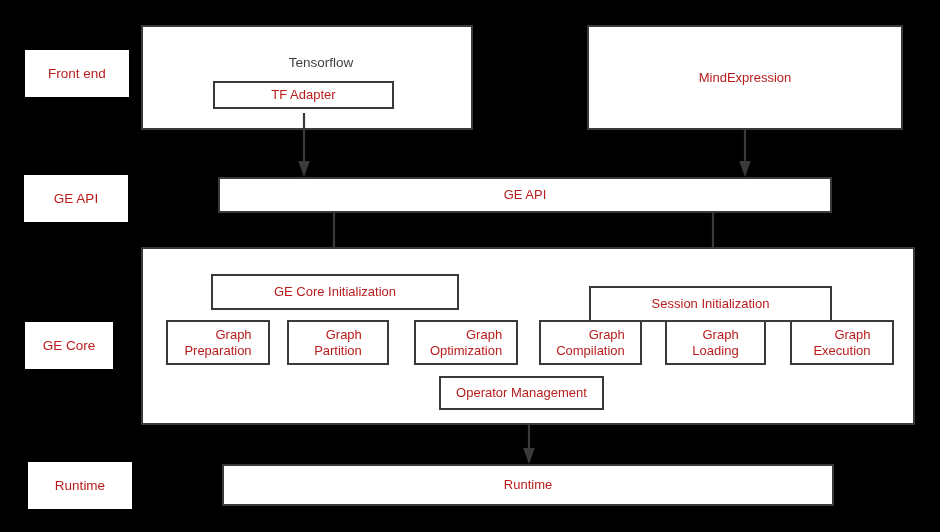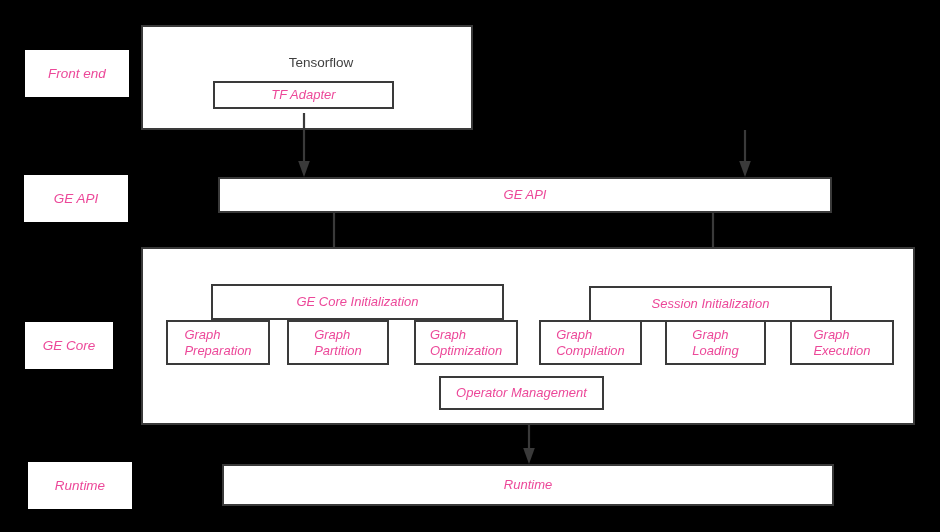--- a/index.html
+++ b/index.html
@@ -13,29 +13,28 @@
     width: 940px;
     height: 532px;
     background: #000000;
     font-family: "Liberation Sans", "DejaVu Sans", sans-serif;
     overflow: hidden;
   }
   .box {
     position: absolute;
     box-sizing: border-box;
     background: #ffffff;
-    color: #ec4899;
+    color: #b91c1c;
     display: flex;
     align-items: center;
     justify-content: center;
-    text-align: left;
+    text-align: right;
     line-height: 1.18;
     font-size: 13px;
     white-space: pre-line;
-    font-style: italic;
   }
   .bordered {
     border: 2px solid #3a3a3a;
   }
   .plain {
     border: none;
   }
   .layer-label {
     font-size: 13.5px;
   }
@@ -70,20 +69,21 @@
   <div class="box plain layer-label" style="left:24px; top:175px; width:104px; height:47px;">GE API</div>
 
   <div class="box plain layer-label" style="left:25px; top:322px; width:88px; height:47px;">GE Core</div>
 
   <div class="box plain layer-label" style="left:28px; top:462px; width:104px; height:47px;">Runtime</div>
 
   <div class="group" style="left:141px; top:25px; width:332px; height:105px;"></div>
   <div class="group-title" style="left:141px; top:55px; width:304px;margin-left:28px;">Tensorflow</div>
   <div class="box bordered" style="left:213px; top:81px; width:181px; height:28px;">TF Adapter</div>
 
+  <div class="box bordered" style="left:587px; top:25px; width:316px; height:105px;">MindExpression</div>
 
   <div class="arrow" style="left:296px; top:113px;">
     <svg width="16" height="66" viewBox="0 0 16 66">
       <line x1="8" y1="0" x2="8" y2="52" stroke="#3a3a3a" stroke-width="2.2"></line>
       <polygon points="8,64 2.2,48 13.8,48" fill="#3a3a3a"></polygon>
     </svg>
   </div>
 
   <div class="arrow" style="left:737px; top:130px;">
     <svg width="16" height="49" viewBox="0 0 16 49">
@@ -103,21 +103,21 @@
 
   <div class="arrow" style="left:705px; top:213px;">
     <svg width="16" height="62" viewBox="0 0 16 62">
       <line x1="8" y1="0" x2="8" y2="48" stroke="#3a3a3a" stroke-width="2.2"></line>
       <polygon points="8,60 2.2,44 13.8,44" fill="#3a3a3a"></polygon>
     </svg>
   </div>
 
   <div class="group" style="left:141px; top:247px; width:774px; height:178px;"></div>
 
-  <div class="box bordered" style="left:211px; top:284px; width:293px; height:36px;">GE Core Initialization</div>
+  <div class="box bordered" style="left:211px; top:274px; width:248px; height:36px;">GE Core Initialization</div>
   <div class="box bordered" style="left:589px; top:286px; width:243px; height:36px;">Session Initialization</div>
 
   <div class="box bordered" style="left:166px; top:320px; width:104px; height:45px;">Graph
 Preparation</div>
   <div class="box bordered" style="left:287px; top:320px; width:102px; height:45px;">Graph
 Partition</div>
   <div class="box bordered" style="left:414px; top:320px; width:104px; height:45px;">Graph
 Optimization</div>
   <div class="box bordered" style="left:539px; top:320px; width:103px; height:45px;">Graph
 Compilation</div>

